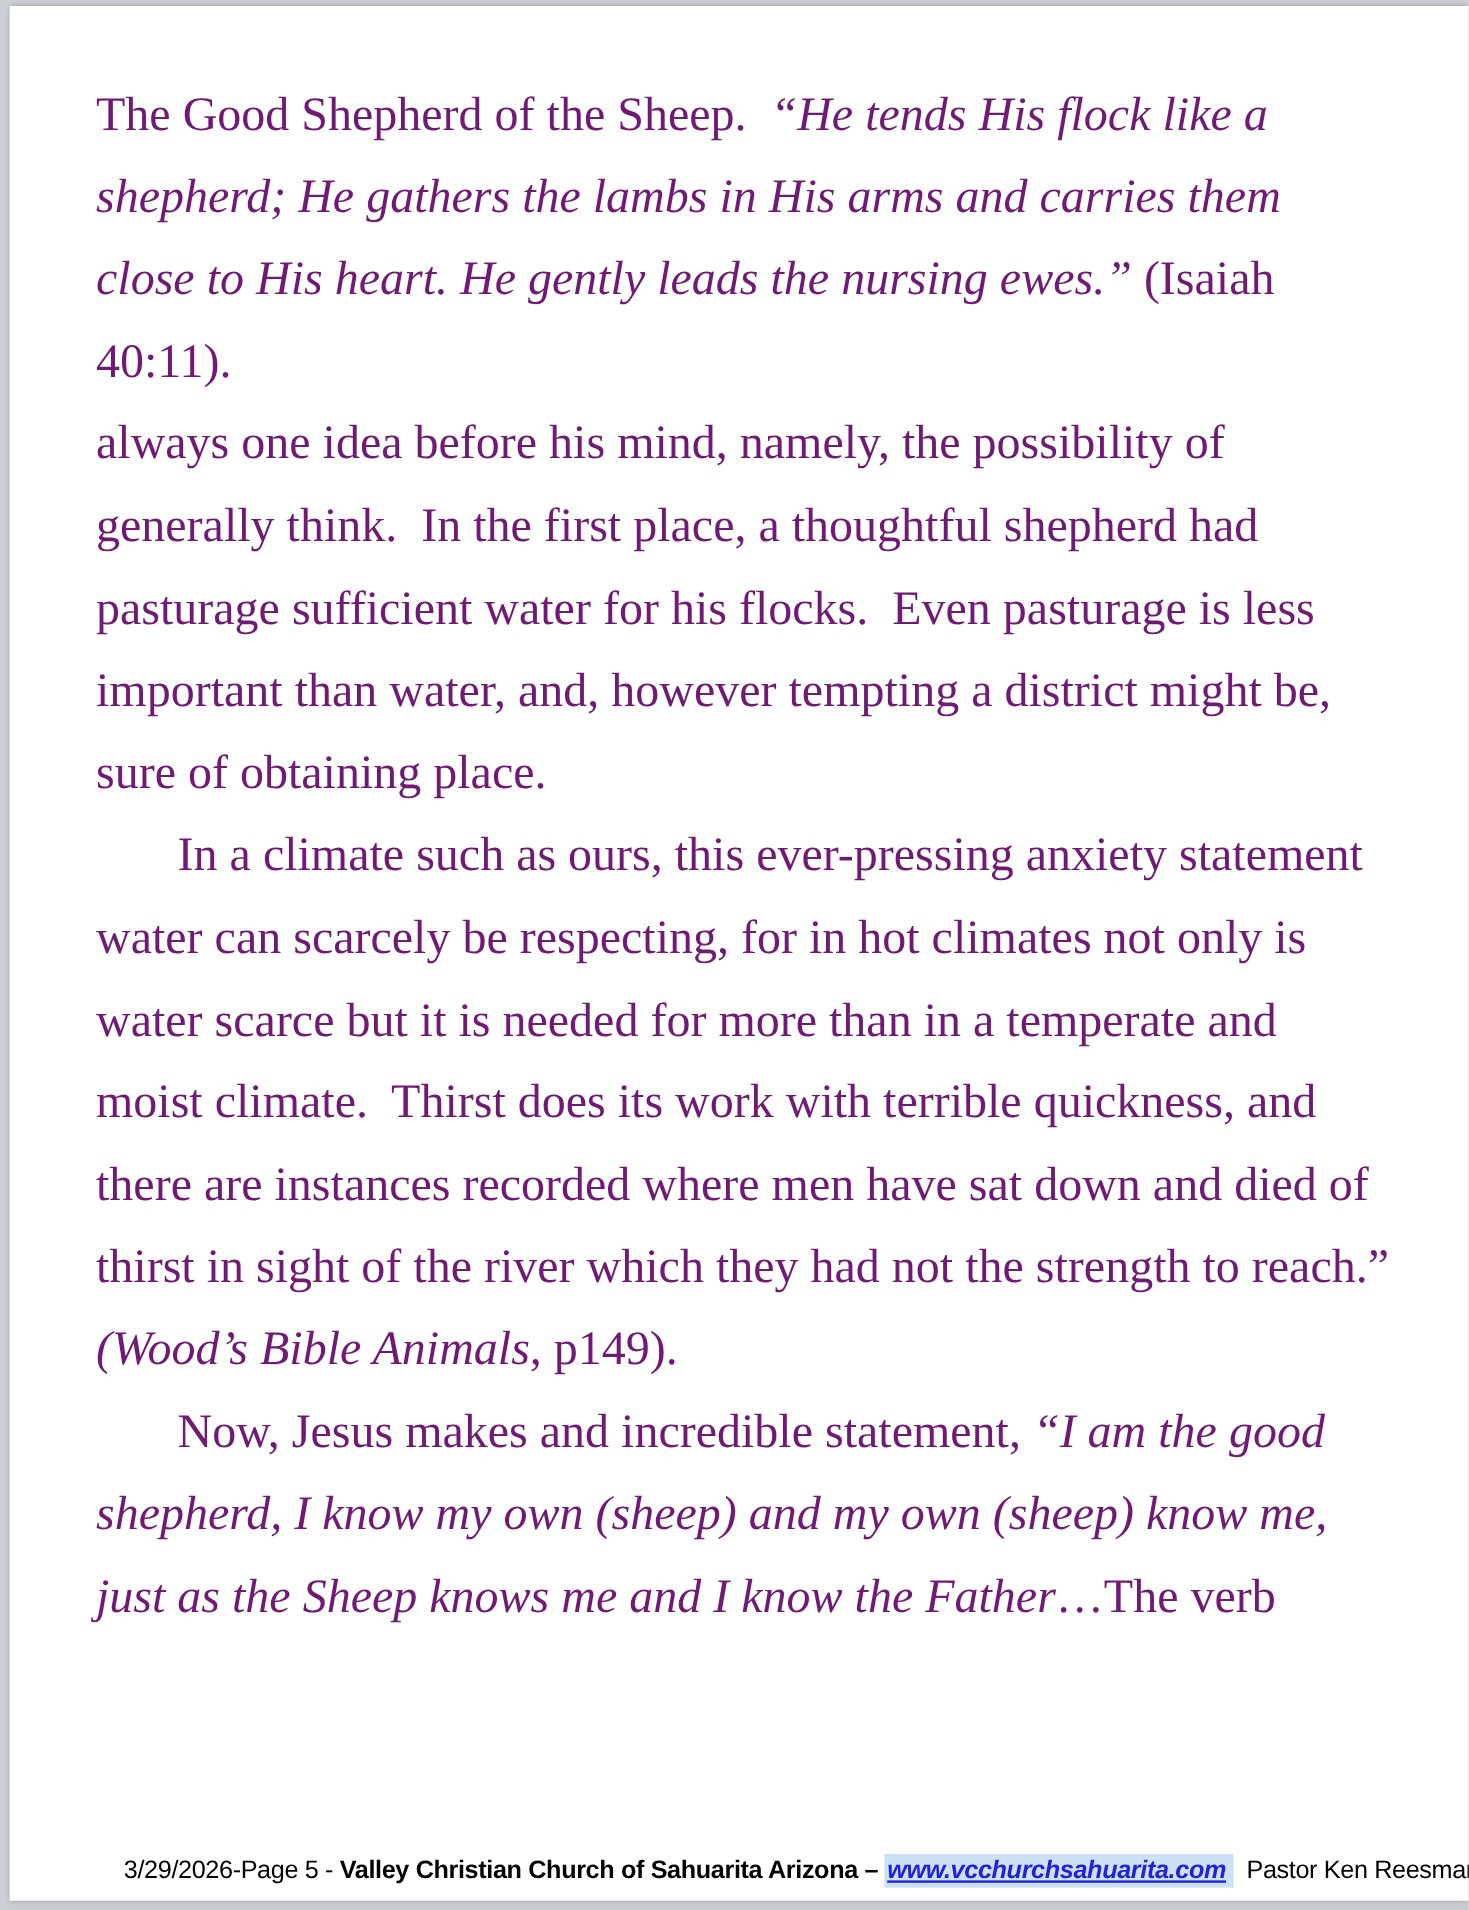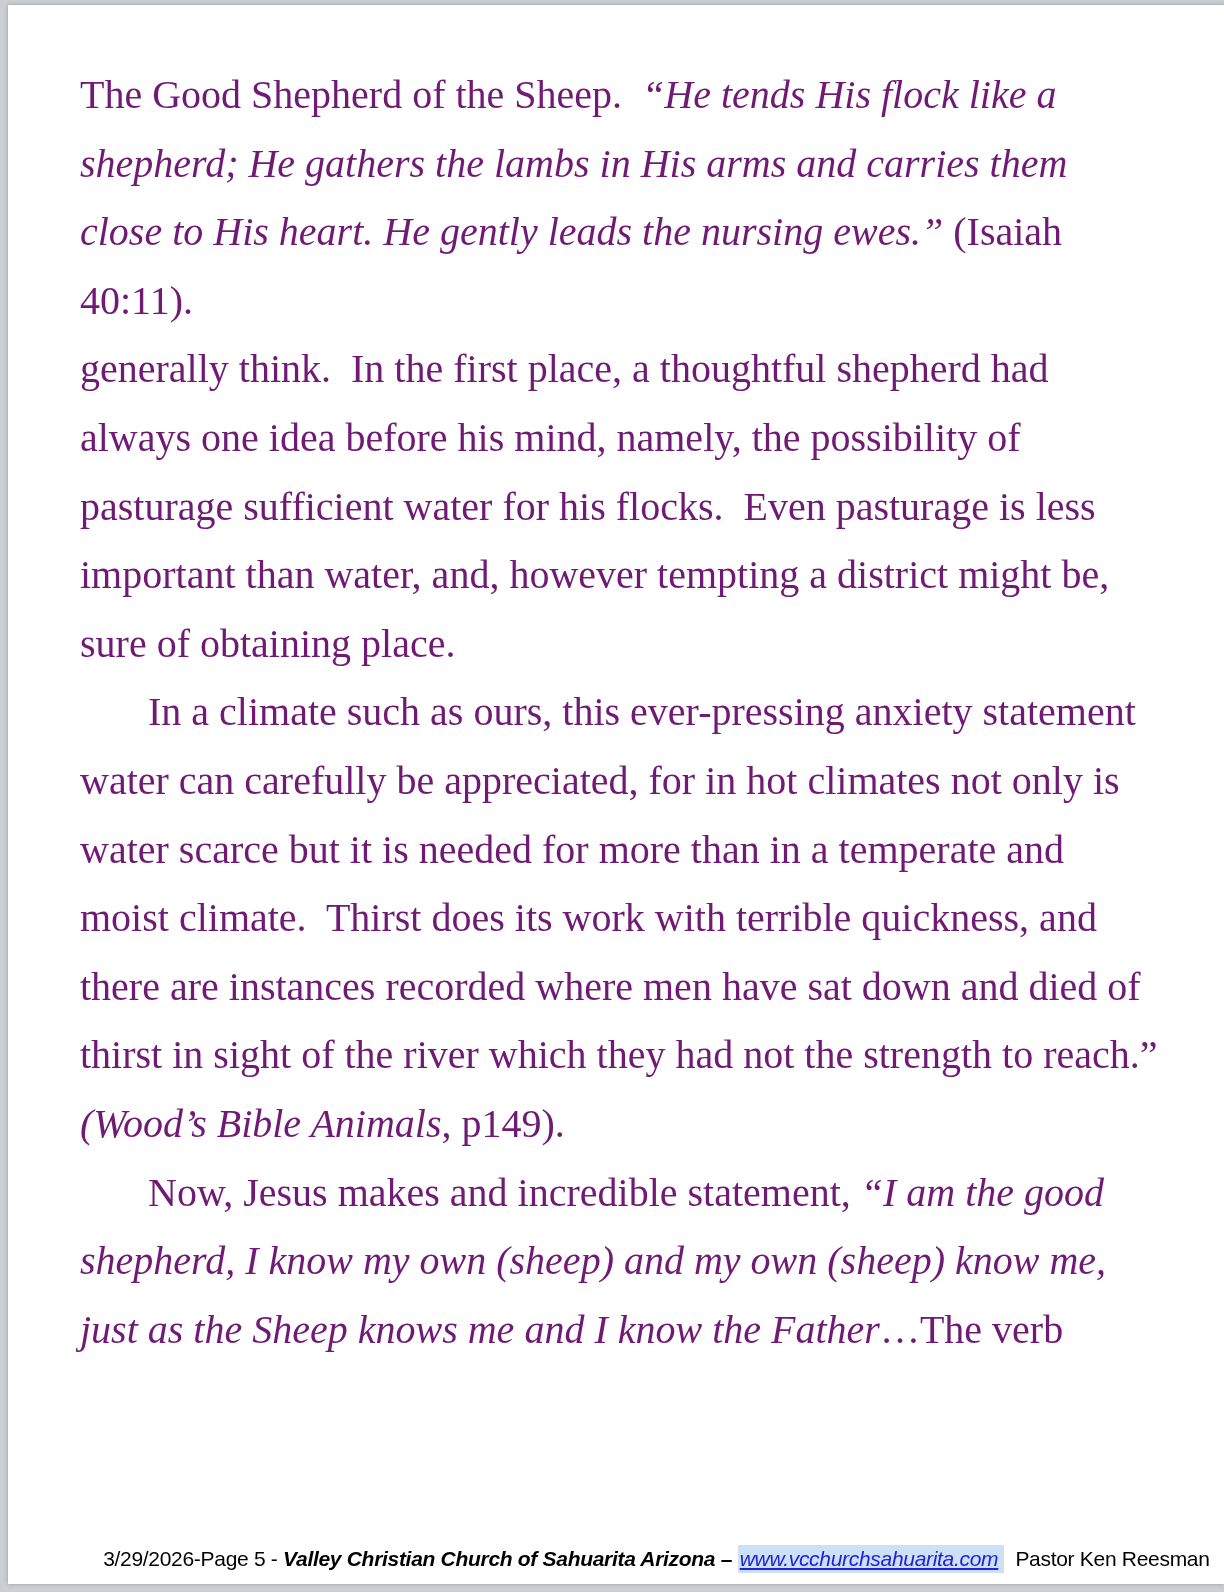--- a/index.html
+++ b/index.html
@@ -41,48 +41,47 @@
     top: 1515px;
     font-family: "Liberation Sans", "DejaVu Sans", sans-serif;
     font-size: 21px;
     letter-spacing: -0.3px;
     line-height: 26px;
     color: #000000;
     white-space: pre;
   }
   .footer .bold-italic {
     font-weight: bold;
-    font-style: italic;
   }
   .footer .link-highlight {
     padding: 2px 6px 3px 2px;
   }
   .footer a.site-link {
-    font-weight: normal;
+    font-weight: bold;
     font-style: italic;
     text-decoration: underline;
   }
 </style>
 </head>
 <body style="background: rgb(203, 206, 210);">
 
 <div class="page" style="background: rgb(255, 255, 255);">
 
   <div class="doc">
       <div class="line"><span class="run-regular">The Good Shepherd of the Sheep.  </span><span class="run-italic">“He tends His flock like a</span></div>
       <div class="line"><span class="run-italic">shepherd; He gathers the lambs in His arms and carries them</span></div>
       <div class="line"><span class="run-italic">close to His heart. He gently leads the nursing ewes.” </span><span class="run-regular">(Isaiah</span></div>
       <div class="line"><span class="run-regular">40:11).</span></div>
+      <div class="line"><span class="run-regular">always one idea before his mind, namely, the possibility of</span></div>
       <div class="line"><span class="run-regular">generally think.  In the first place, a thoughtful shepherd had</span></div>
-      <div class="line"><span class="run-regular">always one idea before his mind, namely, the possibility of</span></div>
       <div class="line"><span class="run-regular">pasturage sufficient water for his flocks.  Even pasturage is less</span></div>
       <div class="line"><span class="run-regular">important than water, and, however tempting a district might be,</span></div>
       <div class="line"><span class="run-regular">sure of obtaining place.</span></div>
       <div class="line indent"><span class="run-regular">In a climate such as ours, this ever-pressing anxiety statement</span></div>
-      <div class="line"><span class="run-regular">water can carefully be appreciated, for in hot climates not only is</span></div>
+      <div class="line"><span class="run-regular">water can scarcely be respecting, for in hot climates not only is</span></div>
       <div class="line"><span class="run-regular">water scarce but it is needed for more than in a temperate and</span></div>
       <div class="line"><span class="run-regular">moist climate.  Thirst does its work with terrible quickness, and</span></div>
       <div class="line"><span class="run-regular">there are instances recorded where men have sat down and died of</span></div>
       <div class="line"><span class="run-regular">thirst in sight of the river which they had not the strength to reach.”</span></div>
       <div class="line"><span class="run-italic">(Wood’s Bible Animals</span><span class="run-regular">, p149).</span></div>
       <div class="line indent"><span class="run-regular">Now, Jesus makes and incredible statement, </span><span class="run-italic">“I am the good</span></div>
       <div class="line"><span class="run-italic">shepherd, I know my own (sheep) and my own (sheep) know me,</span></div>
       <div class="line"><span class="run-italic">just as the Sheep knows me and I know the Father</span><span class="run-regular">…The verb</span></div>
     </div>
 

